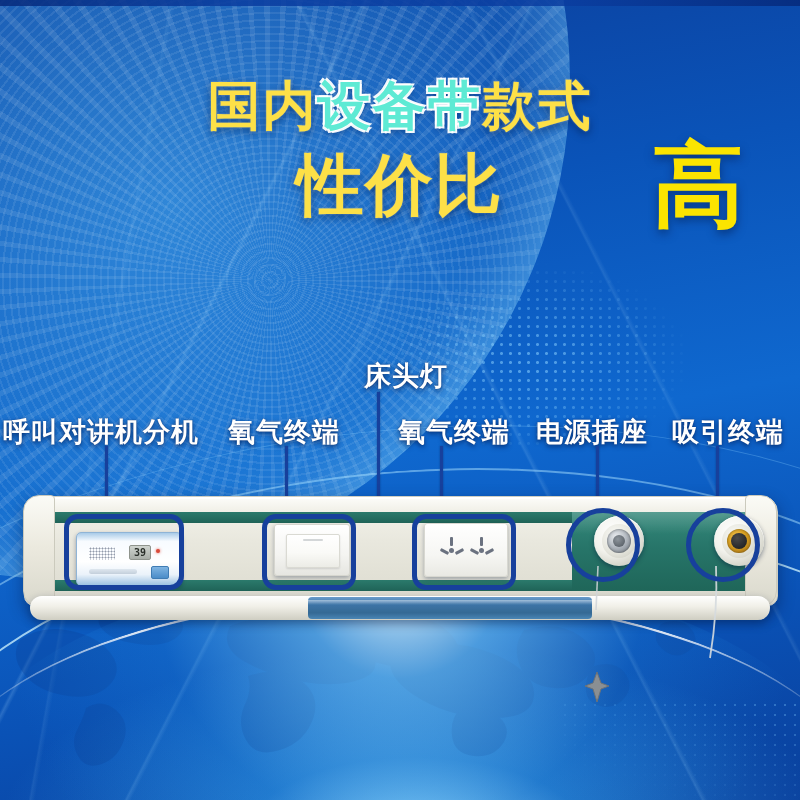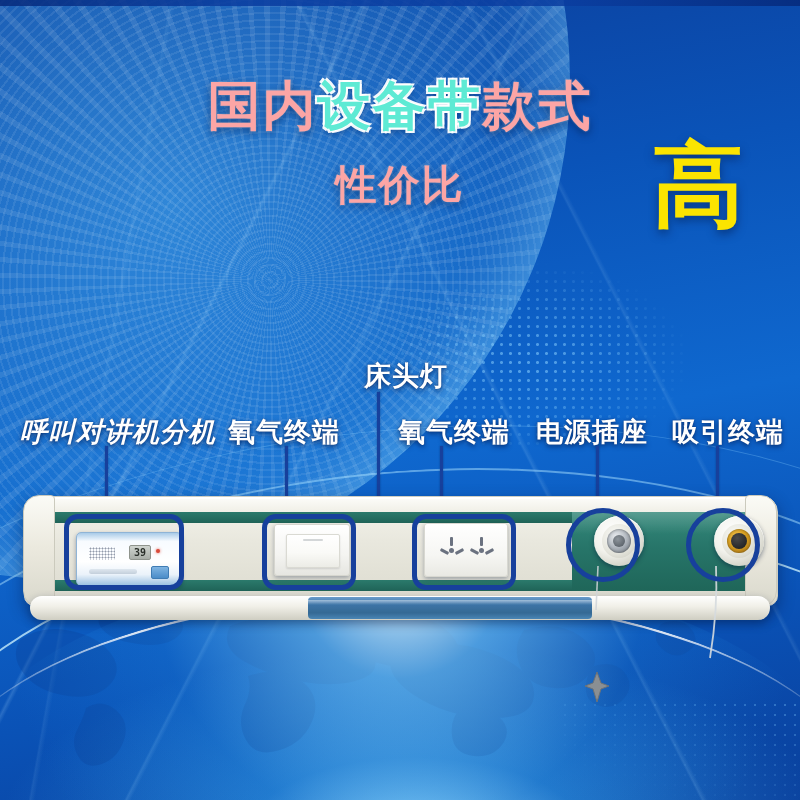--- a/index.html
+++ b/index.html
@@ -91,24 +91,24 @@
             mask-image:linear-gradient(90deg,rgba(0,0,0,0) 2%,#000 22%,#000 78%,rgba(0,0,0,0) 98%);
   }
 
   
   .headline{position:absolute;left:0;top:76px;width:800px;text-align:center;}
   .hl-line1{
     font-size:53px;line-height:60px;font-weight:bold;letter-spacing:2px;
     white-space:nowrap;
   }
   .hl-line2{
-    margin-top:18px;font-size:41px;line-height:62px;font-weight:bold;letter-spacing:2px;
+    margin-top:18px;font-size:67px;line-height:62px;font-weight:bold;letter-spacing:2px;
     white-space:nowrap;
   }
-  .w{color:#fca5a5;}
+  .w{color:#fde047;}
   .y{color:#5eead4;}
   .tshadow{
     text-shadow:
       -2px -2px 0 rgba(255,255,255,.95), 2px -2px 0 rgba(255,255,255,.95),
       -2px  2px 0 rgba(255,255,255,.95), 2px  2px 0 rgba(255,255,255,.95),
        0    3px 7px rgba(2,30,85,.60);
   }
   .tshadow-w{ text-shadow:0 3px 8px rgba(2,30,85,.65), 0 0 2px rgba(255,255,255,.6); }
   .hl-big{
     position:absolute;right:56px;top:140px;
@@ -287,21 +287,21 @@
   <div class="headline">
     <div class="hl-line1">
       <span class="w tshadow-w">国内</span><span class="y tshadow">设备带</span><span class="w tshadow-w">款式</span>
     </div>
     <div class="hl-line2">
       <span class="w tshadow-w">性价比</span>
     </div>
   </div>
   <div class="hl-big">高</div>
 
-  <div class="callout" style="left:20px;top:414px;font-style:italic;">呼叫对讲机分机</div>
+  <div class="callout" style="left:3px;top:414px;">呼叫对讲机分机</div>
   <div class="callout" style="left:228px;top:414px;">氧气终端</div>
   <div class="callout" style="left:330px;top:358px;margin-left:34px;">床头灯</div>
   <div class="callout" style="left:398px;top:414px;">氧气终端</div>
   <div class="callout" style="left:536px;top:414px;">电源插座</div>
   <div class="callout" style="left:672px;top:414px;">吸引终端</div>
 
   <div class="leader" style="left:105px;top:446px;height:76px;"></div>
   <div class="leader" style="left:285px;top:446px;height:78px;"></div>
   <div class="leader" style="left:377px;top:392px;height:212px;"></div>
   <div class="leader" style="left:440px;top:446px;height:77px;"></div>

